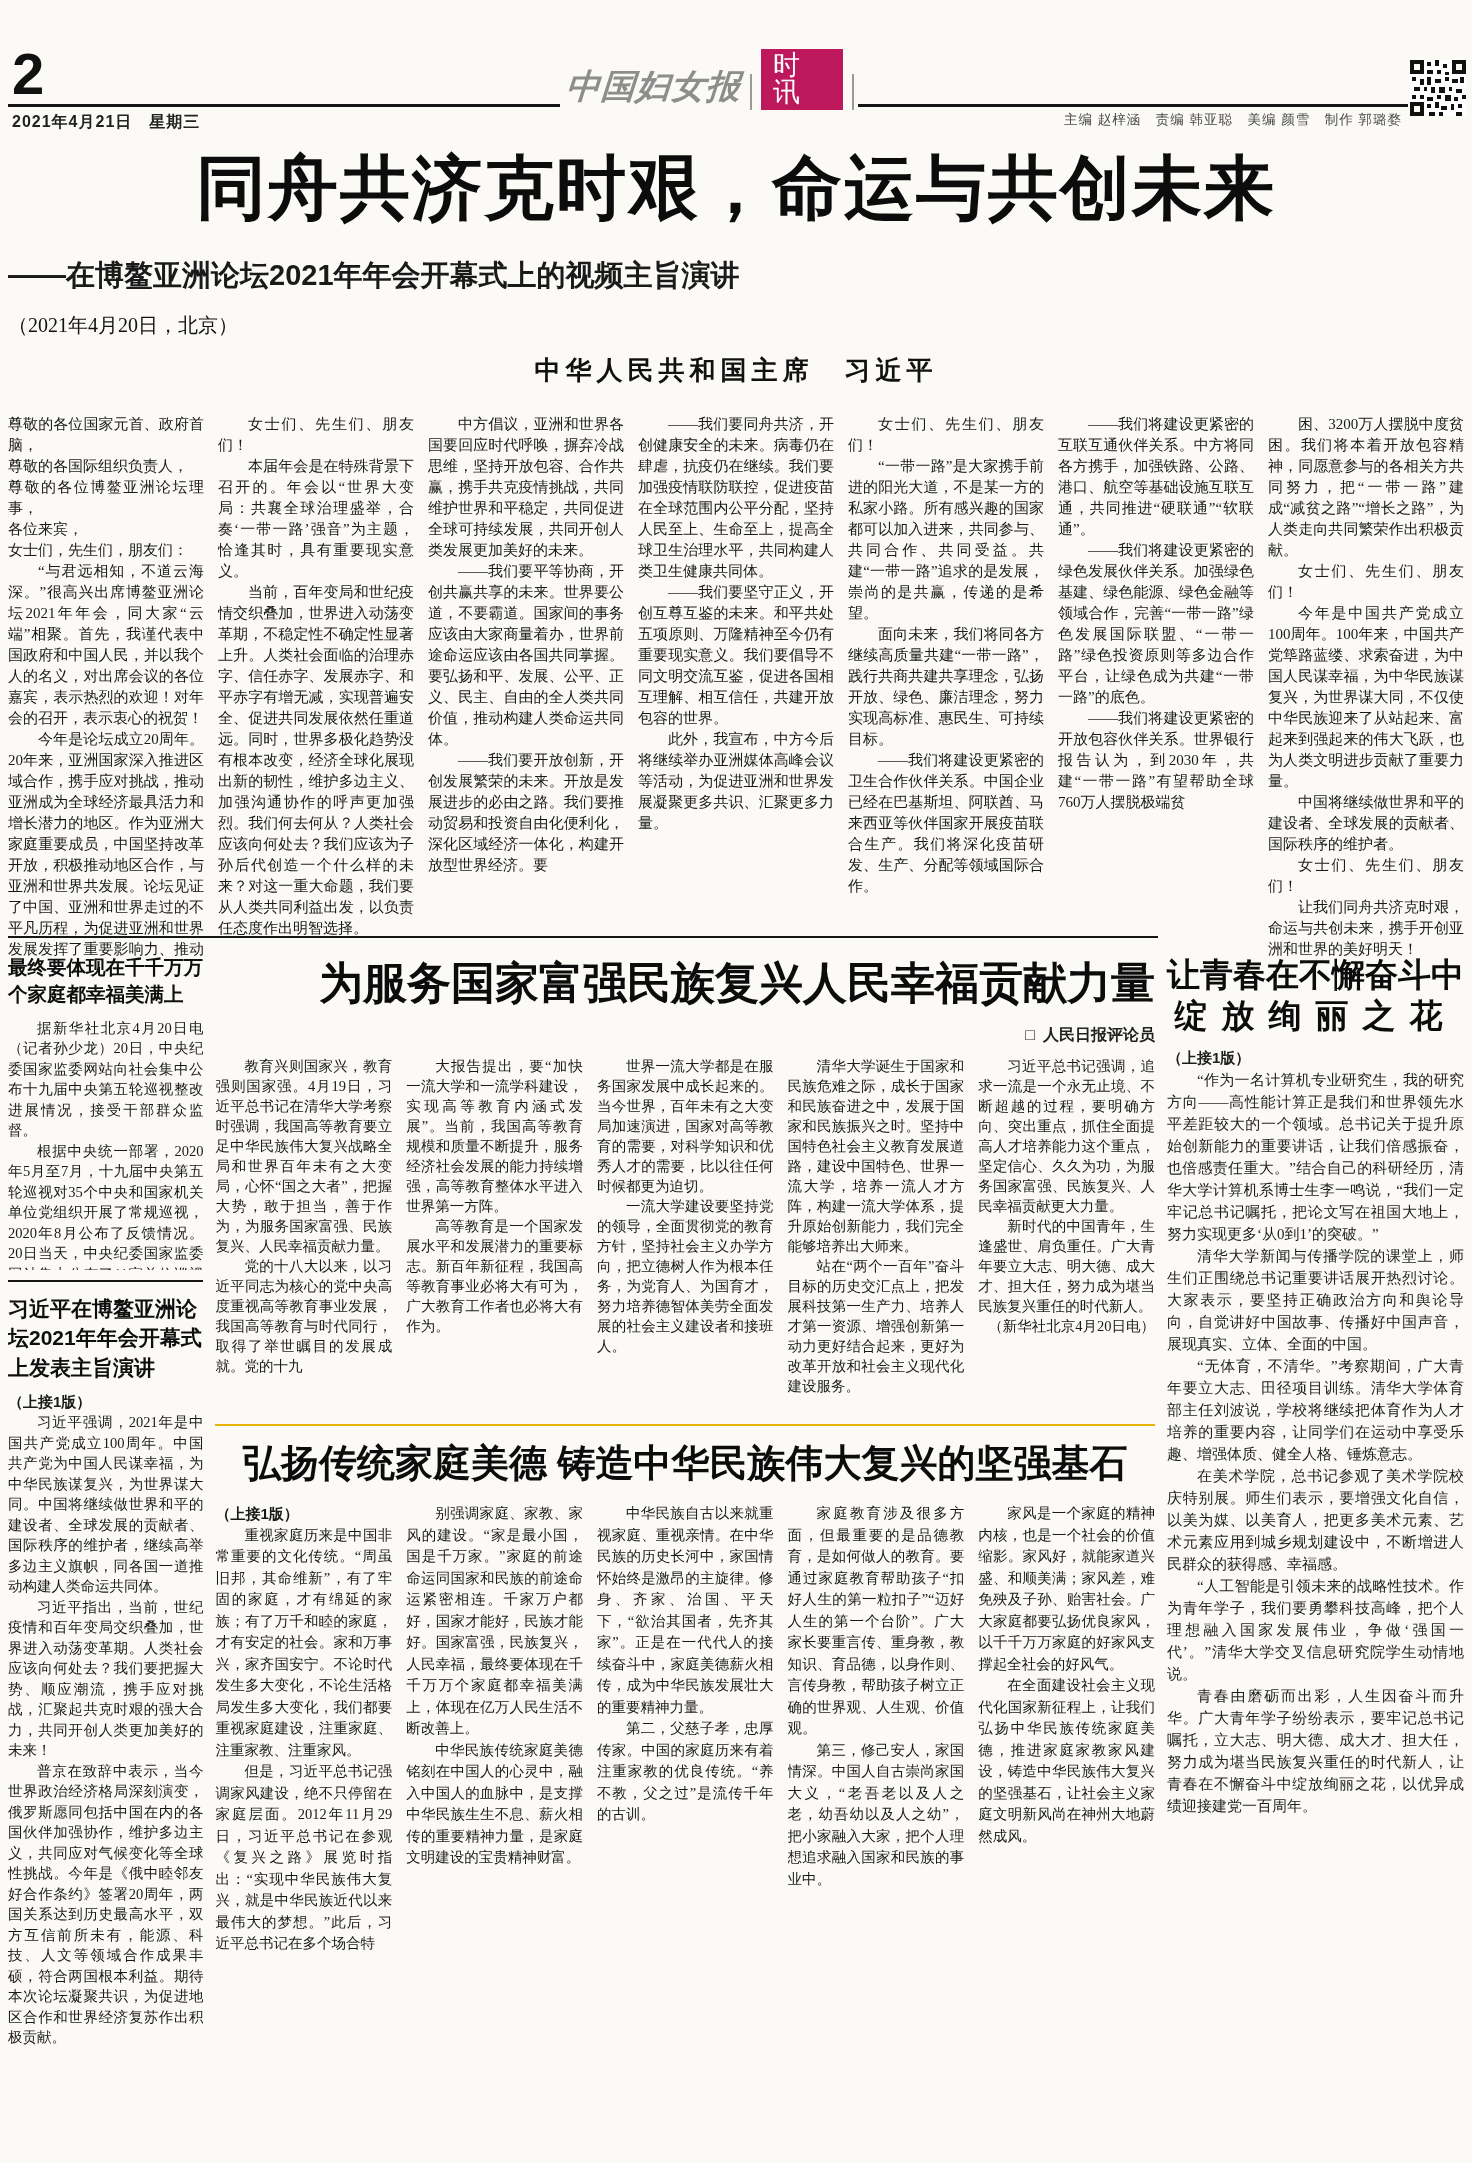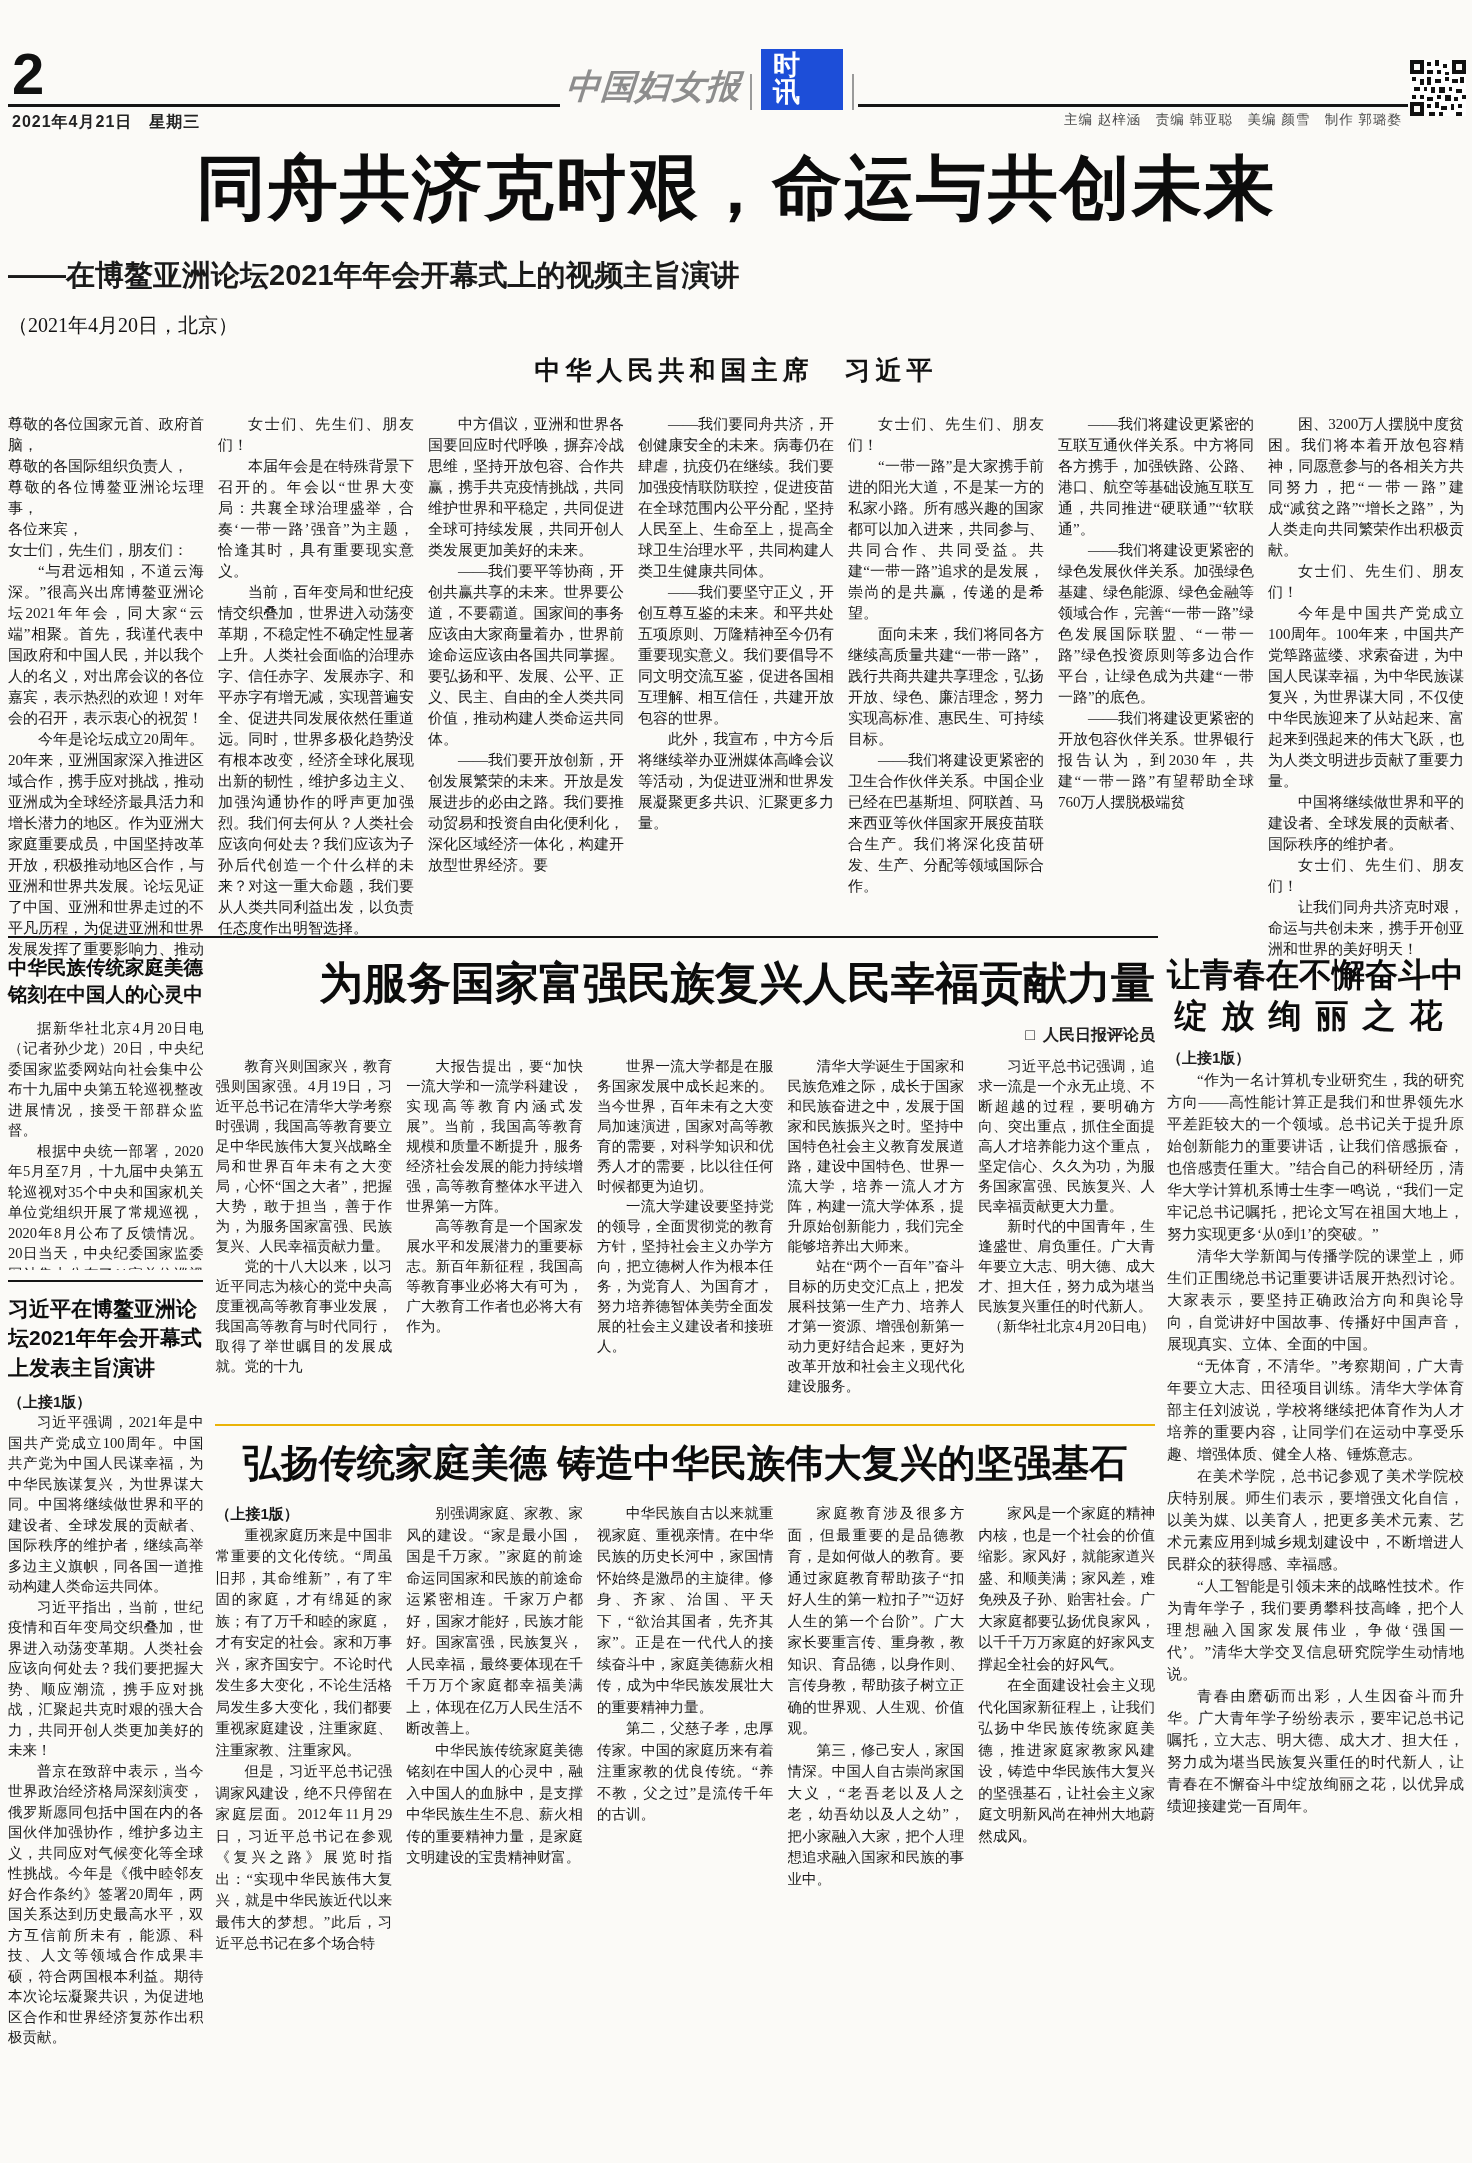--- a/index.html
+++ b/index.html
@@ -13,22 +13,22 @@
   
   .page-num { position:absolute; left:12px; top:40px; font-size:58px; font-weight:900;
     font-family:"Liberation Sans","DejaVu Sans",sans-serif; color:#111; }
   .rule-left  { position:absolute; left:8px;  top:104px; width:552px; height:3px; background:#151515; }
   .rule-right { position:absolute; left:858px; top:104px; width:550px; height:3px; background:#151515; }
   .masthead { position:absolute; left:566px; top:62px; width:288px; height:48px;
     display:flex; align-items:flex-end; justify-content:center; gap:9px; }
   .paper-name { font-family:"Liberation Serif","DejaVu Serif",serif; font-style:italic;
     font-weight:700; font-size:34px; color:#8d8d8d; letter-spacing:1px; transform:skewX(-4deg); white-space:nowrap; }
   .mh-bar { width:2px; height:36px; background:#9a9a9a; }
-  .section-badge { background:#1d4ed8; color:#fff; font-family:"Liberation Sans","DejaVu Sans",sans-serif;
-    font-weight:700; font-size:27px; letter-spacing:4px; padding:3px 9px 4px 12px; line-height:1; }
+  .section-badge { background:#be185d; color:#fff; font-family:"Liberation Sans","DejaVu Sans",sans-serif;
+    font-weight:400; font-size:27px; letter-spacing:4px; padding:3px 9px 4px 12px; line-height:1; }
   .date-line { position:absolute; left:12px; top:112px; font-size:16px; font-weight:600;
     font-family:"Liberation Sans","DejaVu Sans",sans-serif; color:#222; letter-spacing:1px; }
   .credits { position:absolute; right:70px; top:111px; font-size:13.5px; color:#4a4a4a;
     font-family:"Liberation Sans","DejaVu Sans",sans-serif; letter-spacing:1px; }
   .qr { position:absolute; right:6px; top:60px; width:56px; height:56px; }
 
   
   #main-article { position:absolute; left:8px; top:130px; width:1456px; }
   .main-headline { text-align:center; font-family:"Liberation Sans","DejaVu Sans",sans-serif;
     font-weight:900; font-size:70px; letter-spacing:2px; color:#0c0c0c; margin-top:12px; white-space:nowrap; }
@@ -203,21 +203,21 @@
           <p>让我们同舟共济克时艰，命运与共创未来，携手开创亚洲和世界的美好明天！</p>
         </div>
     </div>
   </div>
 
   <div class="band-rule"></div>
 
   <div id="lower">
 
     <div class="left-col">
-      <h3 class="small-head">中华民族传统家庭美德铭刻在中国人的心灵中</h3>
+      <h3 class="small-head">最终要体现在千千万万个家庭都幸福美满上</h3>
       <div class="left-body1 col">
           <p>据新华社北京4月20日电（记者孙少龙）20日，中央纪委国家监委网站向社会集中公布十九届中央第五轮巡视整改进展情况，接受干部群众监督。</p>
           <p>根据中央统一部署，2020年5月至7月，十九届中央第五轮巡视对35个中央和国家机关单位党组织开展了常规巡视，2020年8月公布了反馈情况。20日当天，中央纪委国家监委网站集中公布了11家单位巡视整改进展情况，各单位坚决扛起整改主体责任，逐项制定整改措施，全力推进巡视整改落实落地。</p>
         </div>
       <div class="left-art2">
         <h3 class="small-head2">习近平在博鳌亚洲论坛2021年年会开幕式上发表主旨演讲</h3>
         <div class="left-body2 col lead">
             <p>（上接1版）</p>
             <p>习近平强调，2021年是中国共产党成立100周年。中国共产党为中国人民谋幸福，为中华民族谋复兴，为世界谋大同。中国将继续做世界和平的建设者、全球发展的贡献者、国际秩序的维护者，继续高举多边主义旗帜，同各国一道推动构建人类命运共同体。</p>
             <p>习近平指出，当前，世纪疫情和百年变局交织叠加，世界进入动荡变革期。人类社会应该向何处去？我们要把握大势、顺应潮流，携手应对挑战，汇聚起共克时艰的强大合力，共同开创人类更加美好的未来！</p>

